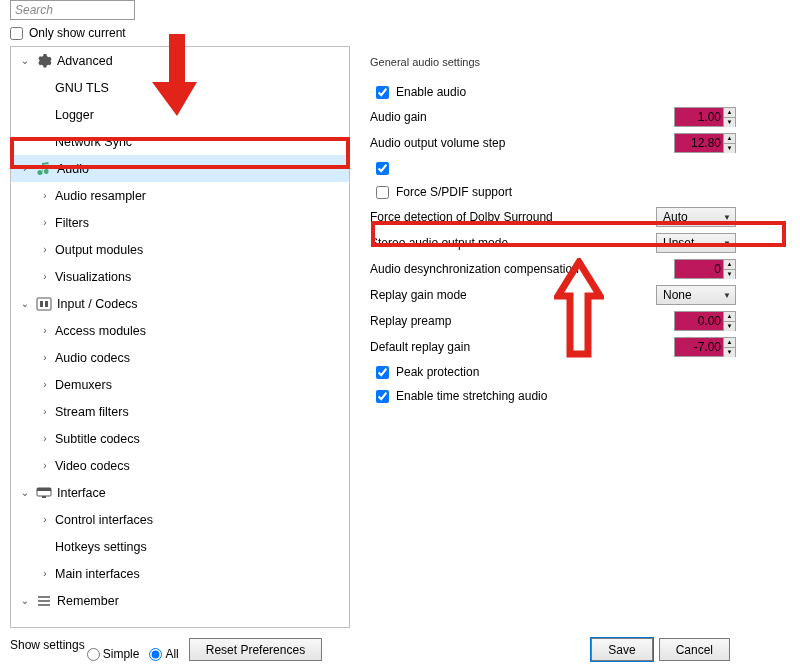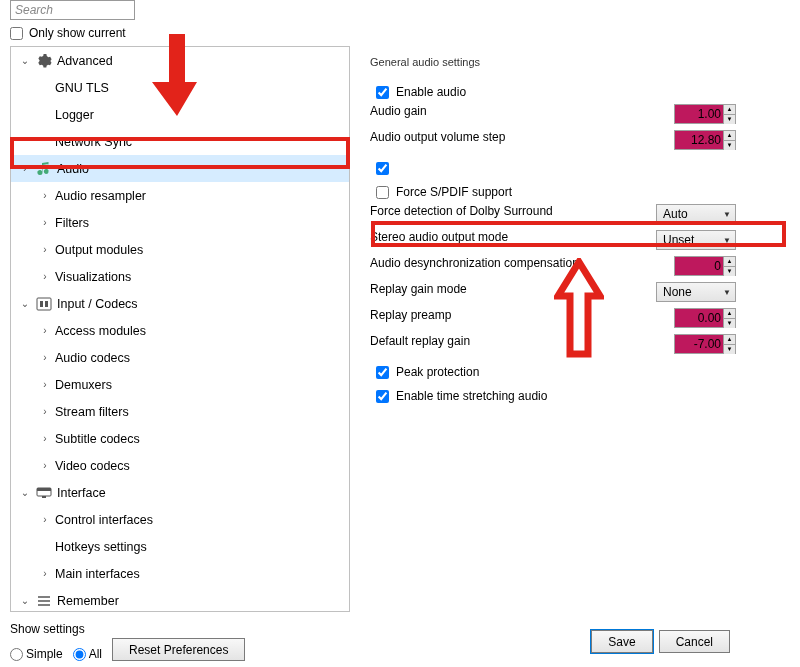--- a/index.html
+++ b/index.html
@@ -100,21 +100,21 @@
     padding: 8px 4px 8px 20px;
     position: relative;
   }
   .section-title {
     font-size: 11px;
     margin: 6px 0 12px 0;
     color: #333;
   }
   .form-row {
     display: flex;
-    align-items: flex-start;
+    align-items: center;
     height: 26px;
   }
   .form-row label.txt {
     flex: 1;
   }
   .check-row {
     display: flex;
     align-items: center;
     gap: 5px;
     height: 24px;
@@ -171,21 +171,21 @@
   }
 
   .footer {
     display: flex;
     align-items: center;
     padding: 6px 10px;
     justify-content: space-between;
   }
   .footer-left {
     display: flex;
-    flex-direction: column;
+    flex-direction: row;
     gap: 2px;
   }
   .radio-group {
     display: flex;
     align-items: flex-end;
     gap: 10px;
   }
   .radio-group label { display: flex; align-items: center; gap: 3px; }
   .radio-group input { margin: 0; }
   .btn {

